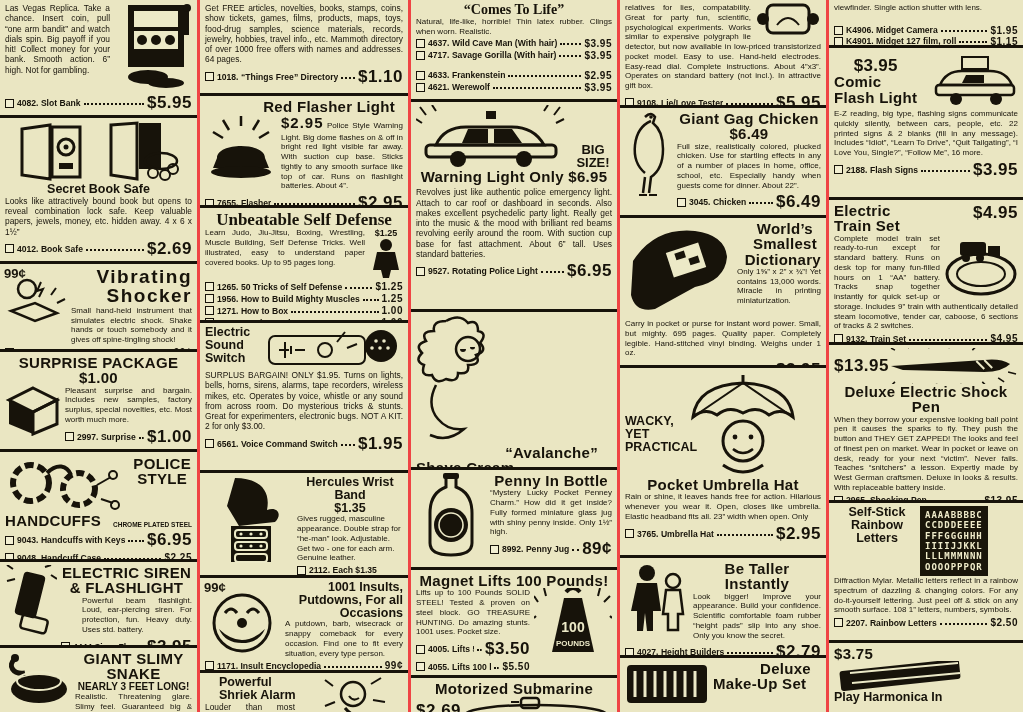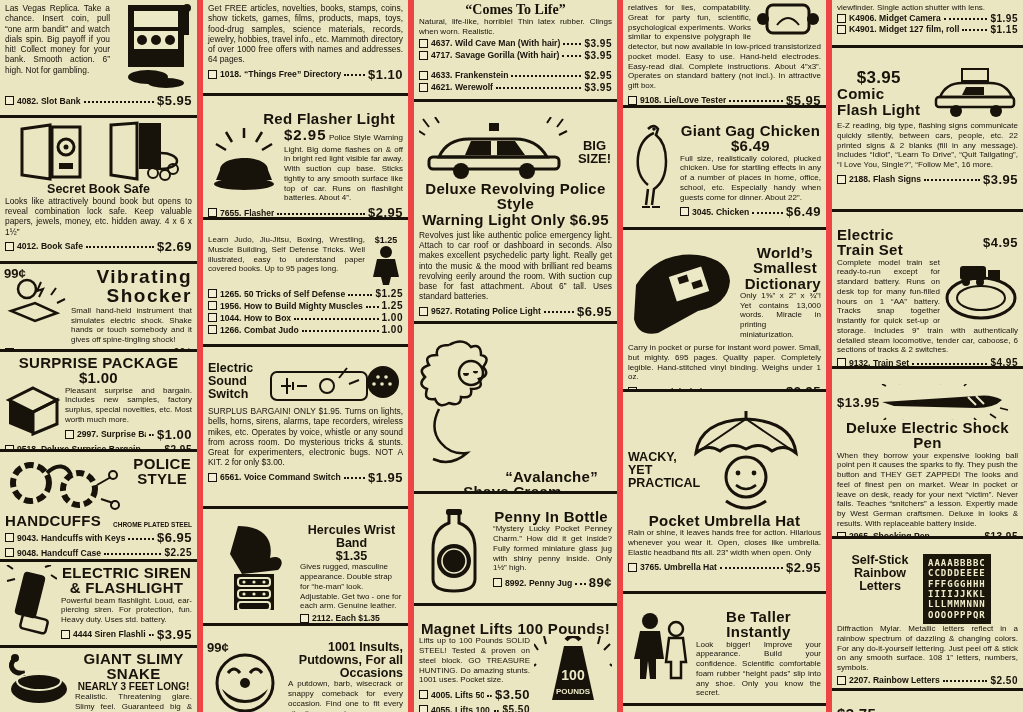--- a/index.html
+++ b/index.html
@@ -4,36 +4,36 @@
 <style>
   html,body{margin:0;padding:0;}
   body{
     width:1023px;height:712px;overflow:hidden;
     background:#eae6c2;color:#17130a;
     font-family:"Liberation Sans",sans-serif;
     -webkit-font-smoothing:none;
   }
   .page{display:flex;width:1023px;height:712px;}
   .col{box-sizing:border-box;display:flex;flex-direction:column;overflow:hidden;}
-  .col + .col{border-left:6px solid #ef4444;gap:12px;}
+  .col + .col{border-left:3px solid #ef4444;}
   .ad{box-sizing:border-box;position:relative;overflow:hidden;padding:3px 5px;flex:none;}
   .ad.rule{border-bottom:3px solid #17130a;}
   .body-txt{font-size:8.4px;line-height:1.22;text-align:justify;}
   .body-txt.sm{font-size:8px;}
   .hdr{font-weight:bold;text-align:center;line-height:1.02;}
   .hdr.big{font-size:15px;letter-spacing:.3px;}
   .hdr.huge{font-size:19px;letter-spacing:1.5px;}
   .hdr.med{font-size:12.5px;}
   .hdr.serif{font-family:"Liberation Serif",serif;font-size:17px;}
   .hdr.left{text-align:left;}
   .item-row{display:flex;align-items:center;font-weight:bold;font-size:8.6px;margin-top:2px;white-space:nowrap;}
   .item-row .lbl{overflow:hidden;text-overflow:clip;}
   .cb{width:7px;height:7px;border:1.3px solid #17130a;margin-right:3px;flex:none;background:#f2efd2;}
   .lead{flex:1;min-width:5px;border-bottom:2px dotted #17130a;height:2px;margin:0 3px;}
-  .price{font-weight:bold;font-size:13px;letter-spacing:.5px;flex:none;}
+  .price{font-weight:bold;font-size:17px;letter-spacing:.5px;flex:none;}
   .price.sm{font-size:10px;}
   .corner-price{position:absolute;left:4px;top:2px;font-weight:bold;font-size:13px;}
   .flo-r{float:right;margin:0 0 2px 4px;}
   .flo-l{float:left;margin:0 4px 2px 0;}
   .note{font-size:6.5px;font-weight:bold;text-align:center;line-height:1.1;}
   .badge{font-weight:bold;font-size:13px;text-align:center;line-height:1;}
   svg{display:block;}
   .letters-grid{background:#1a160a;color:#f0ecca;font-family:"DejaVu Sans Mono",monospace;
     font-size:9px;font-weight:bold;line-height:1.15;padding:4px 5px;letter-spacing:1px;text-align:center;}
   .clear{clear:both;}
@@ -178,21 +178,21 @@
 
     <div class="ad rule" style="height:86px">
       <div class="flo-l">
         <svg width="52" height="70" viewBox="0 0 52 70">
           <rect x="14" y="8" width="22" height="44" rx="4" fill="#17130a" transform="rotate(14 25 30)"></rect>
           <path d="M8 4 l-6 -4 M10 14 l-8 2 M40 2 l6 -2 M46 10 l6 4" stroke="#17130a" stroke-width="2"></path>
           <rect x="16" y="52" width="26" height="14" rx="3" fill="none" stroke="#17130a" stroke-width="2.5" transform="rotate(14 29 59)"></rect>
         </svg>
       </div>
       <div class="hdr big">ELECTRIC SIREN &amp; FLASHLIGHT</div>
-      <div class="body-txt sm" style="margin-left:56px">Powerful beam flashlight. Loud, ear-piercing siren. For protection, fun. Heavy duty. Uses std. battery.</div>
+      <div class="body-txt sm" style="margin-left:77px">Powerful beam flashlight. Loud, ear-piercing siren. For protection, fun. Heavy duty. Uses std. battery.</div>
       <div class="item-row" style="margin-left:56px">
         <span class="cb"></span>
         <span class="lbl">4444 Siren Flashlight</span>
         <span class="lead"></span>
         <span class="price">$3.95</span>
       </div>
     </div>
 
     <div class="ad" style="height:64px">
       <div class="flo-l">
@@ -235,20 +235,21 @@
       <div class="clear"></div>
       <div class="item-row">
         <span class="cb"></span>
         <span class="lbl">7655. Flasher</span>
         <span class="lead"></span>
         <span class="price">$2.95</span>
       </div>
     </div>
 
     <div class="ad rule" style="height:115px">
+      <div class="hdr serif">Unbeatable Self Defense</div>
       <div class="flo-r" style="text-align:center">
         <div style="font-weight:bold;font-size:9px">$1.25</div>
         <svg width="34" height="40" viewBox="0 0 34 40">
           <circle cx="17" cy="7" r="6" fill="#17130a"></circle>
           <path d="M8 14 h18 l4 18 h-8 l-2 8 h-6 l-2 -8 h-8 Z" fill="#17130a"></path>
         </svg>
       </div>
       <div class="body-txt sm">Learn Judo, Jiu-Jitsu, Boxing, Wrestling, Muscle Building, Self Defense Tricks. Well illustrated, easy to understand paper covered books. Up to 95 pages long.</div>
       <div class="clear"></div>
       <div class="item-row" style="margin-top:1px">
@@ -258,21 +259,21 @@
           <span class="price sm">$1.25</span>
       </div>
       <div class="item-row" style="margin-top:1px">
         <span class="cb"></span>
           <span class="lbl">1956. How to Build Mighty Muscles</span>
           <span class="lead"></span>
           <span class="price sm">1.25</span>
       </div>
       <div class="item-row" style="margin-top:1px">
         <span class="cb"></span>
-          <span class="lbl">1044. How to Box</span>
+          <span class="lbl">1271. How to Box</span>
           <span class="lead"></span>
           <span class="price sm">1.00</span>
       </div>
       <div class="item-row" style="margin-top:1px">
         <span class="cb"></span>
           <span class="lbl">1266. Combat Judo</span>
           <span class="lead"></span>
           <span class="price sm">1.00</span>
       </div>
 
@@ -398,58 +399,57 @@
       </div>
       <div class="item-row" style="margin-top:1px">
         <span class="cb"></span>
           <span class="lbl">4621. Werewolf</span>
           <span class="lead"></span>
           <span class="price sm">$3.95</span>
       </div>
     </div>
 
     <div class="ad rule" style="height:210px">
-      <div style="display:flex;align-items:center">
+      <div style="display:flex;align-items:flex-end">
         <div>
           <svg width="150" height="64" viewBox="0 0 150 64">
             <path d="M6 18 l-6 -4 M10 10 l-6 -8 M140 18 l8 -4 M138 10 l6 -8 M20 6 l-4 -6 M128 6 l4 -6" stroke="#17130a" stroke-width="2"></path>
             <path d="M70 14 h10 v-8 h-10 Z" fill="#17130a"></path>
             <path d="M20 40 q8 -18 30 -18 h46 q22 0 32 18 Z" fill="none" stroke="#17130a" stroke-width="3"></path>
             <rect x="10" y="40" width="130" height="12" rx="4" fill="none" stroke="#17130a" stroke-width="3"></rect>
             <circle cx="42" cy="54" r="8" fill="#17130a"></circle>
               <circle cx="108" cy="54" r="8" fill="#17130a"></circle>
             <path d="M52 24 h20 v14 h-26 Z M78 24 h18 l10 14 h-28 Z" fill="#17130a"></path>
           </svg>
         </div>
         <div class="badge" style="margin-left:8px;margin-top:6px">
           <div>BIG SIZE!</div>
         </div>
       </div>
-      <div class="hdr big">Deluxe Revolving Police Style</div>
       <div class="hdr big">Warning Light Only $6.95</div>
       <div class="body-txt" style="margin-top:3px">Revolves just like authentic police emergency light. Attach to car roof or dashboard in seconds. Also makes excellent psychedelic party light. Really get into the music &amp; the mood with brilliant red beams revolving eerily around the room. With suction cup base for fast attachment. About 6” tall. Uses standard batteries.</div>
       <div class="item-row">
         <span class="cb"></span>
         <span class="lbl">9527. Rotating Police Light</span>
         <span class="lead"></span>
         <span class="price">$6.95</span>
       </div>
     </div>
 
     <div class="ad rule" style="height:158px">
       <div class="flo-l">
         <svg width="92" height="128" viewBox="0 0 92 128">
           <path d="M30 6 q14 -8 22 2 q10 -4 10 8 q10 2 2 12 q8 8 -4 12 q6 10 -8 10 q2 10 -10 8 q0 10 -12 6 q-10 6 -14 -4 q-12 2 -8 -10 q-10 -4 -2 -12 q-8 -8 4 -12 q-6 -10 8 -10 q-2 -10 12 -10" fill="none" stroke="#17130a" stroke-width="2.5"></path>
           <circle cx="52" cy="34" r="12" fill="none" stroke="#17130a" stroke-width="2.5"></circle>
           <path d="M44 34 a3 3 0 1 0 6 0 M54 32 a2.5 2.5 0 1 0 5 0" fill="#17130a"></path>
           <path d="M20 70 q-10 20 2 34 q10 12 26 10 q-16 14 -34 6" fill="none" stroke="#17130a" stroke-width="2.5"></path>
         </svg>
       </div>
       <div class="hdr big" style="text-align:right;margin-right:14px">“Avalanche”</div>
-      <div class="hdr big" style="text-align:center;margin-right:6px">Shave Cream</div>
+      <div class="hdr big" style="text-align:left;margin-right:6px">Shave Cream</div>
 
       <div class="clear"></div>
 
     </div>
 
     <div class="ad rule" style="height:100px">
       <div class="flo-l">
         <svg width="70" height="86" viewBox="0 0 70 86">
           <path d="M30 4 h10 v10 q16 6 16 26 v30 q0 12 -21 12 q-21 0 -21 -12 v-30 q0 -20 16 -26 Z" fill="none" stroke="#17130a" stroke-width="3"></path>
           <rect x="27" y="0" width="16" height="6" rx="2" fill="#17130a"></rect>
@@ -627,21 +627,21 @@
       </div>
       <div class="hdr big" style="text-align:right;margin-right:10px">Deluxe</div>
       <div class="hdr big" style="text-align:left">Make-Up Set</div>
     </div>
   </div>
 
   <div class="col" style="width:197px">
 
     <div class="ad rule" style="height:48px">
       <div class="body-txt sm">viewfinder. Single action shutter with lens.</div>
-      <div class="item-row" style="margin-top:0">
+      <div class="item-row" style="margin-top:12px">
         <span class="cb"></span>
           <span class="lbl">K4906. Midget Camera</span>
           <span class="lead"></span>
           <span class="price sm">$1.95</span>
       </div>
       <div class="item-row" style="margin-top:0">
         <span class="cb"></span>
           <span class="lbl">K4901. Midget 127 film, roll</span>
           <span class="lead"></span>
           <span class="price sm">$1.15</span>
@@ -675,21 +675,21 @@
       <div class="body-txt sm">E-Z reading, big type, flashing signs communicate quickly silently, between cars, people, etc. 22 printed signs &amp; 2 blanks (fill in any message). Includes “Idiot”, “Learn To Drive”, “Quit Tailgating”, “I Love You, Single?”, “Follow Me”, 16 more.</div>
       <div class="item-row">
         <span class="cb"></span>
         <span class="lbl">2188. Flash Signs</span>
         <span class="lead"></span>
         <span class="price">$3.95</span>
       </div>
     </div>
 
     <div class="ad rule" style="height:145px">
-      <div style="display:flex;justify-content:space-between;align-items:center">
+      <div style="display:flex;justify-content:space-between;align-items:flex-start">
         <div class="hdr big left" style="width:96px">Electric Train Set</div>
         <span class="price">$4.95</span>
       </div>
       <div class="flo-r">
         <svg width="74" height="64" viewBox="0 0 74 64">
           <ellipse cx="37" cy="40" rx="34" ry="20" fill="none" stroke="#17130a" stroke-width="3"></ellipse>
           <ellipse cx="37" cy="40" rx="24" ry="12" fill="none" stroke="#17130a" stroke-width="2"></ellipse>
           <rect x="16" y="8" width="26" height="14" rx="3" fill="#17130a"></rect>
           <circle cx="22" cy="24" r="4" fill="#17130a"></circle>
             <circle cx="36" cy="24" r="4" fill="#17130a"></circle>

